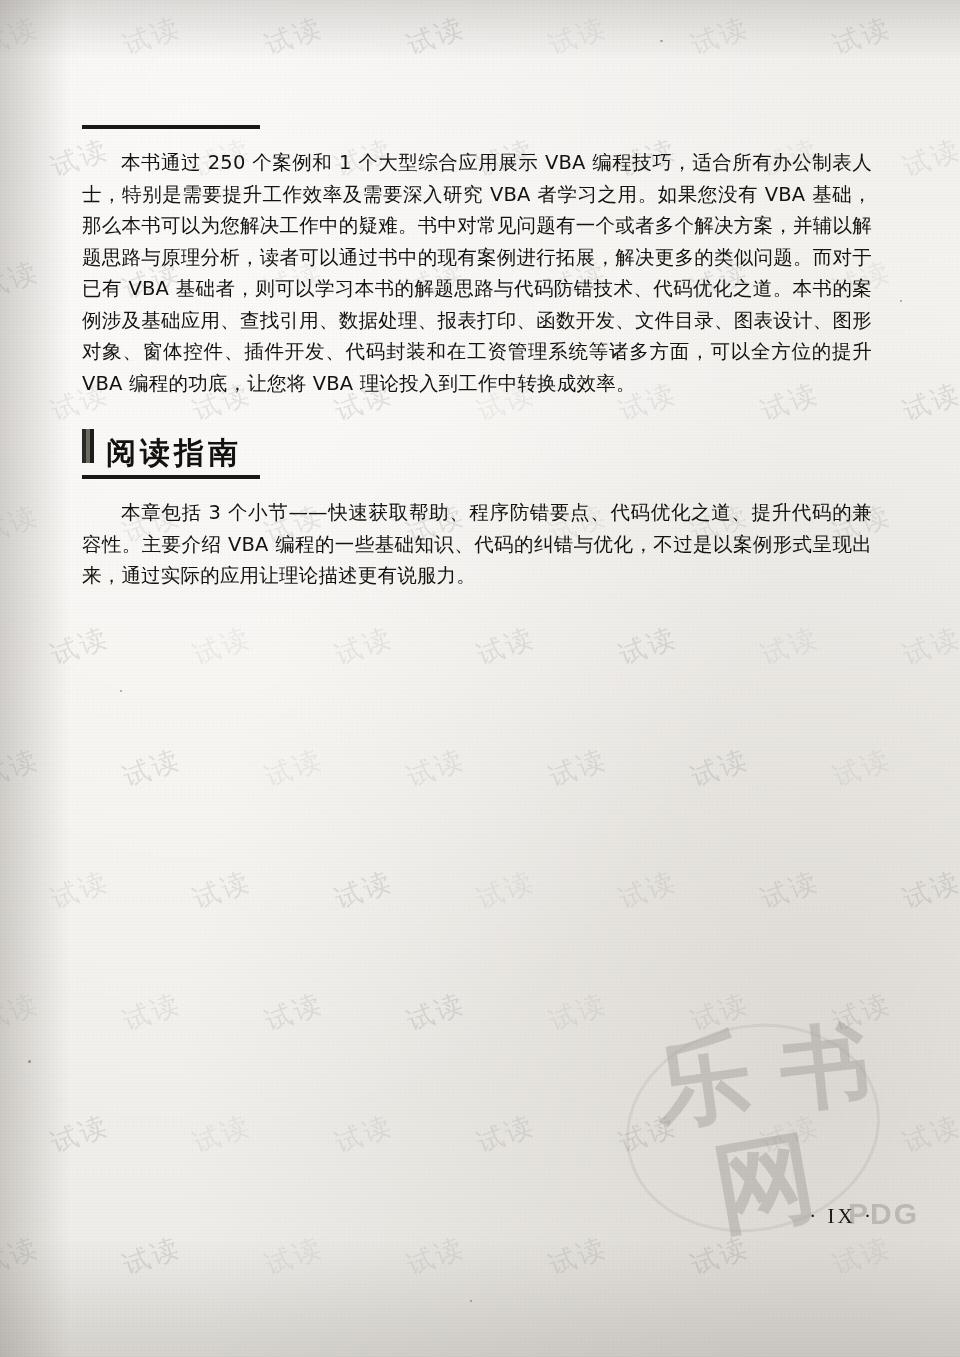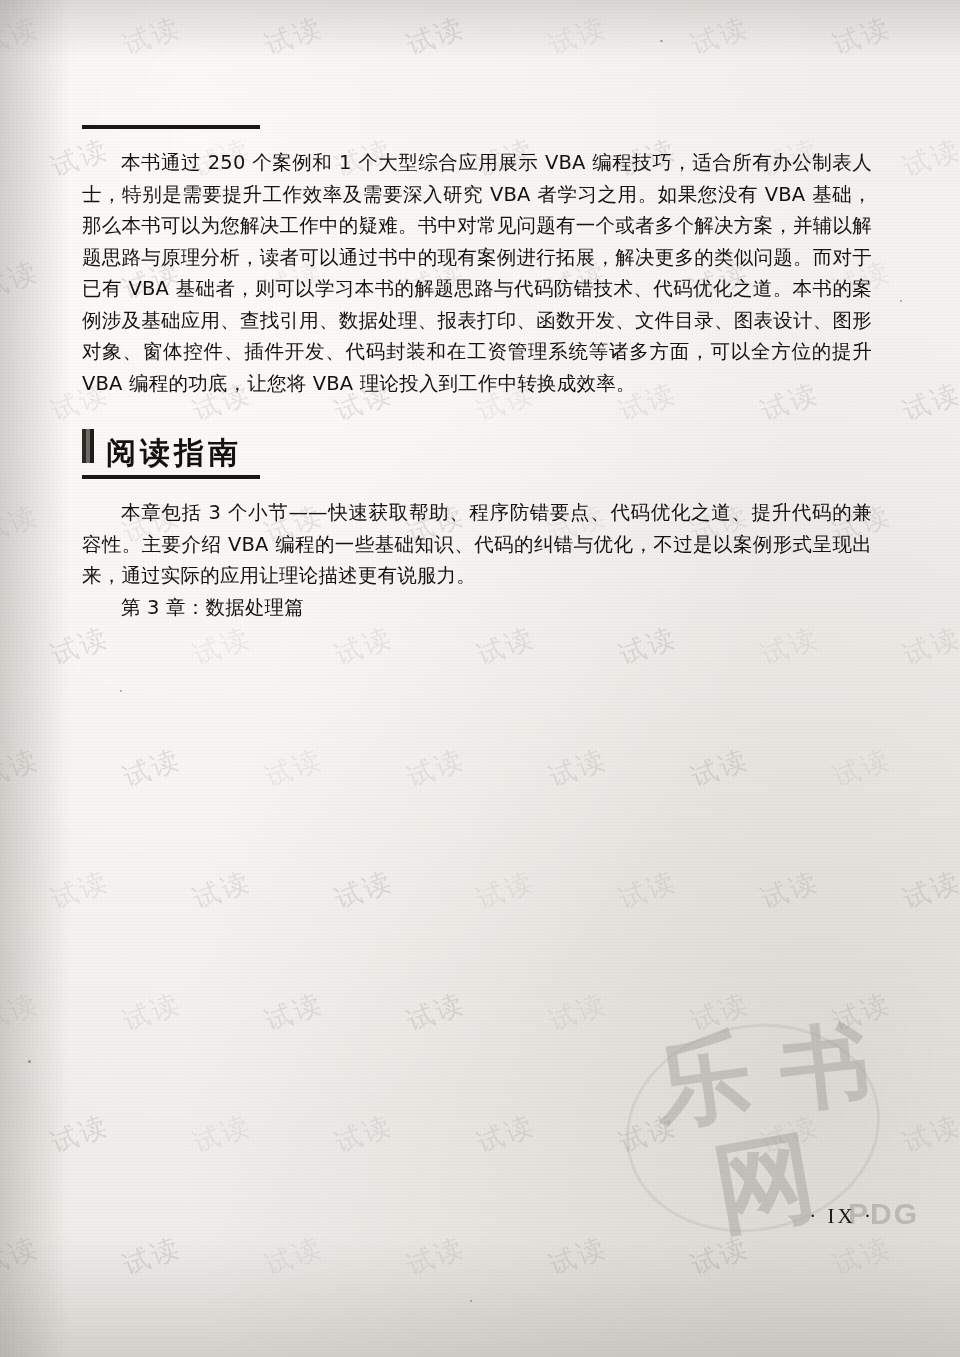--- a/index.html
+++ b/index.html
@@ -282,21 +282,20 @@
 
   <div class="block-gap"></div>
 
   <div class="section-head">
     <div class="bar"></div>
     <div class="title">阅读指南</div>
   </div>
   <div class="section-rule"></div>
 
   <p class="body">本章包括 3 个小节——快速获取帮助、程序防错要点、代码优化之道、提升代码的兼容性。主要介绍 VBA 编程的一些基础知识、代码的纠错与优化，不过是以案例形式呈现出来，通过实际的应用让理论描述更有说服力。</p>
-  <p class="body">第 3 章：数据处理篇</p>
 </div>
 
 <div class="pagenum">· IX ·</div>
 
 <div class="grain"></div>
 
 <div class="speck" style="left: 28px; top: 1060px; width: 3px; height: 3px;"></div>
 <div class="speck" style="left: 900px; top: 300px; width: 2px; height: 2px;"></div>
 <div class="speck" style="left: 120px; top: 690px; width: 2px; height: 2px;"></div>
 <div class="speck" style="left: 660px; top: 40px; width: 3px; height: 2px;"></div>

